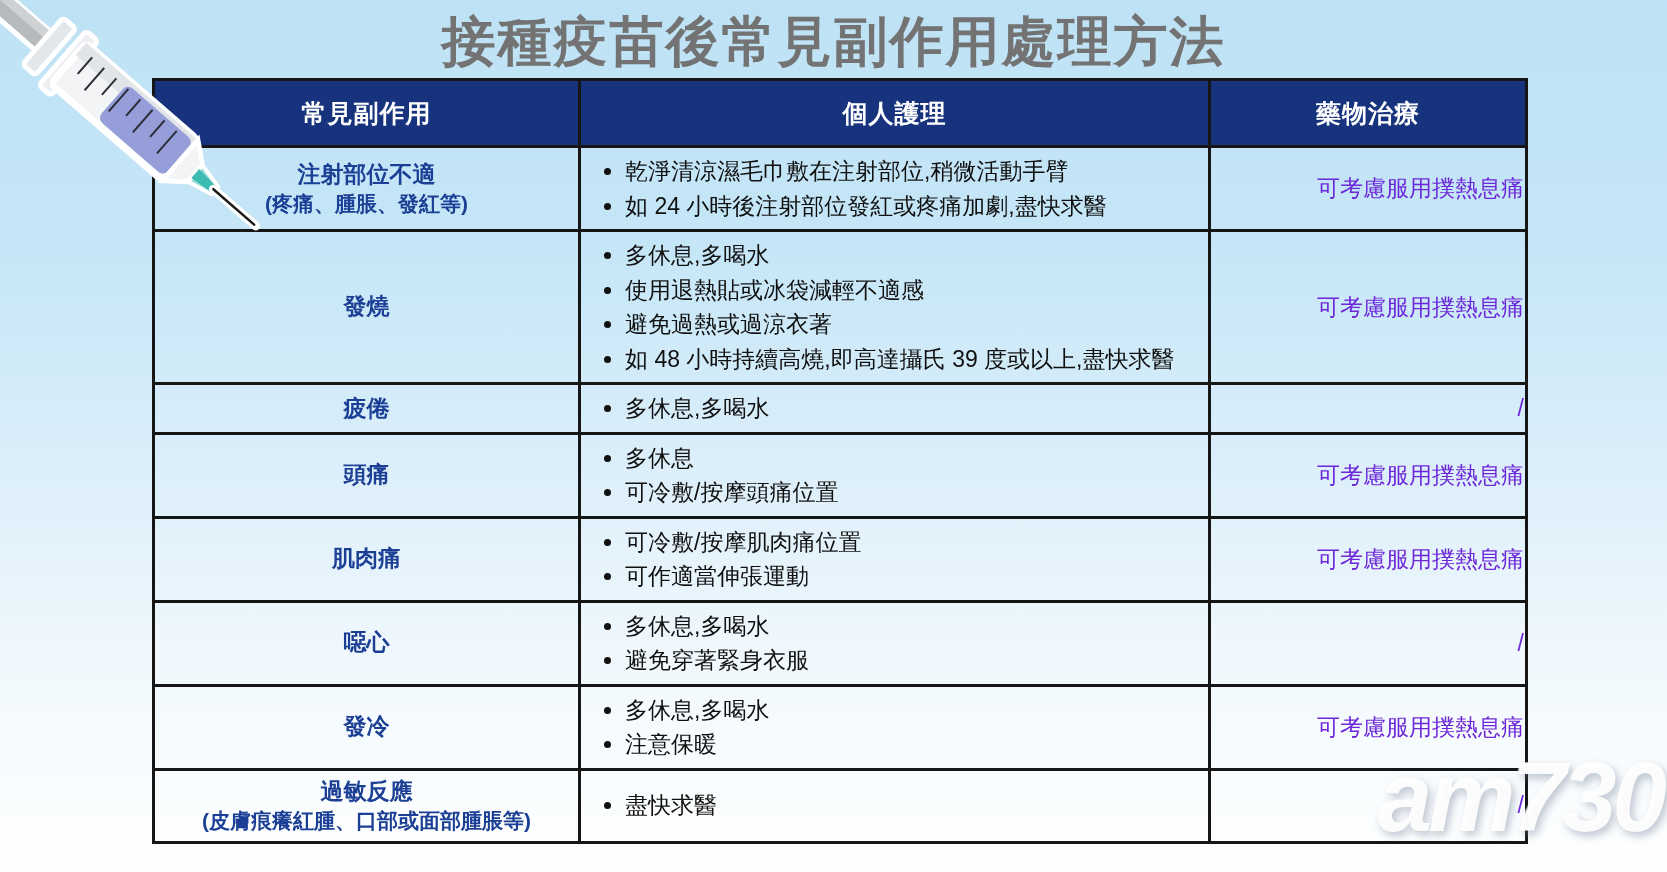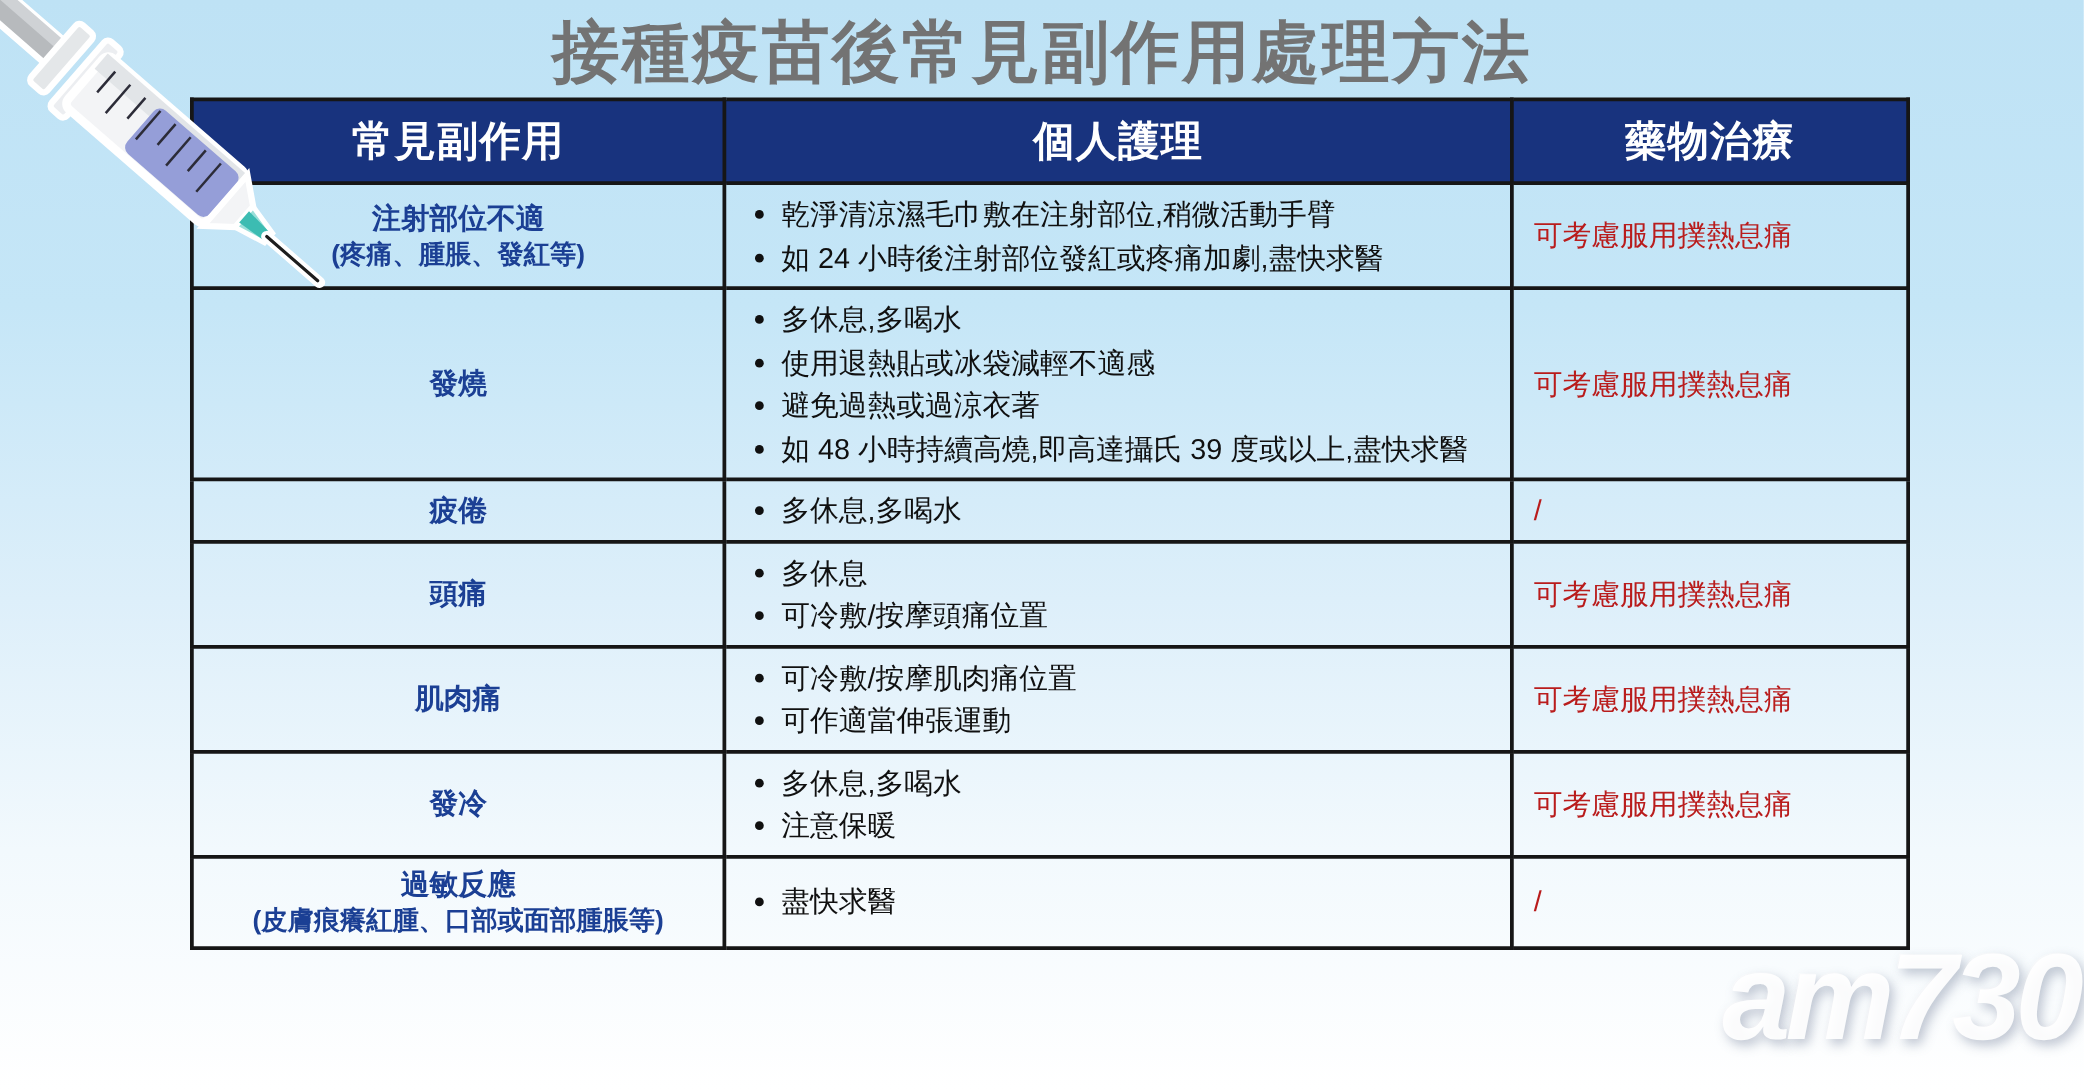--- a/index.html
+++ b/index.html
@@ -9,34 +9,34 @@
     background:linear-gradient(180deg,#bee2f5 0%,#c5e6f7 28%,#ddeffa 55%,#f2f9fd 78%,#ffffff 100%);
   }
   .title{
     position:absolute;top:6px;left:0;width:100%;text-align:center;
     font-size:54px;font-weight:900;color:#737373;letter-spacing:2px;
   }
   .table-wrap{position:absolute;left:152px;top:78px;z-index:2;}
   table{border-collapse:collapse;width:1373px;table-layout:fixed;}
   th,td{border:3px solid #161616;vertical-align:middle;}
   th{
-    background:#18337e;color:#ffffff;font-size:33px;font-weight:bold;
+    background:#18337e;color:#ffffff;font-size:25px;font-weight:bold;
     text-align:center;letter-spacing:1px;
   }
   td.effect{
     color:#1b3f94;font-weight:bold;font-size:23px;text-align:center;line-height:1.35;
     padding:4px 8px;
   }
   td.effect .effect-note{font-size:21px;}
   td.care{padding:6px 10px 6px 18px;}
   td.care ul{margin:0;padding-left:26px;}
   td.care li{
     font-size:23px;color:#101010;line-height:1.5;list-style:disc outside;
   }
-  td.med{font-size:23px;color:#b91c1c;padding-left:16px;text-align:left;margin-top:26px;}
+  td.med{font-size:23px;color:#6d28d9;padding-left:16px;text-align:right;margin-top:26px;}
   .watermark{
     position:absolute;right:4px;bottom:18px;z-index:6;
     font-size:98px;font-weight:bold;font-style:italic;letter-spacing:-4px;
     color:rgba(255,255,255,0.92);
     text-shadow:3px 4px 9px rgba(110,125,150,0.45), -1px -1px 0 rgba(255,255,255,0.65);
   }
   .syringe{position:absolute;left:0;top:0;z-index:5;pointer-events:none;}
 </style>
 </head>
 <body>
@@ -149,20 +149,32 @@
           <div>肌肉痛</div>
         </td>
         <td class="care">
           <ul>
             <li>可冷敷/按摩肌肉痛位置</li>
             <li>可作適當伸張運動</li>
           </ul>
         </td>
         <td class="med">可考慮服用撲熱息痛</td>
       </tr>
+      <tr style="height:82px">
+        <td class="effect">
+          <div>噁心</div>
+        </td>
+        <td class="care">
+          <ul>
+            <li>多休息,多喝水</li>
+            <li>避免穿著緊身衣服</li>
+          </ul>
+        </td>
+        <td class="med">/</td>
+      </tr>
       <tr style="height:80px">
         <td class="effect">
           <div>發冷</div>
         </td>
         <td class="care">
           <ul>
             <li>多休息,多喝水</li>
             <li>注意保暖</li>
           </ul>
         </td>

